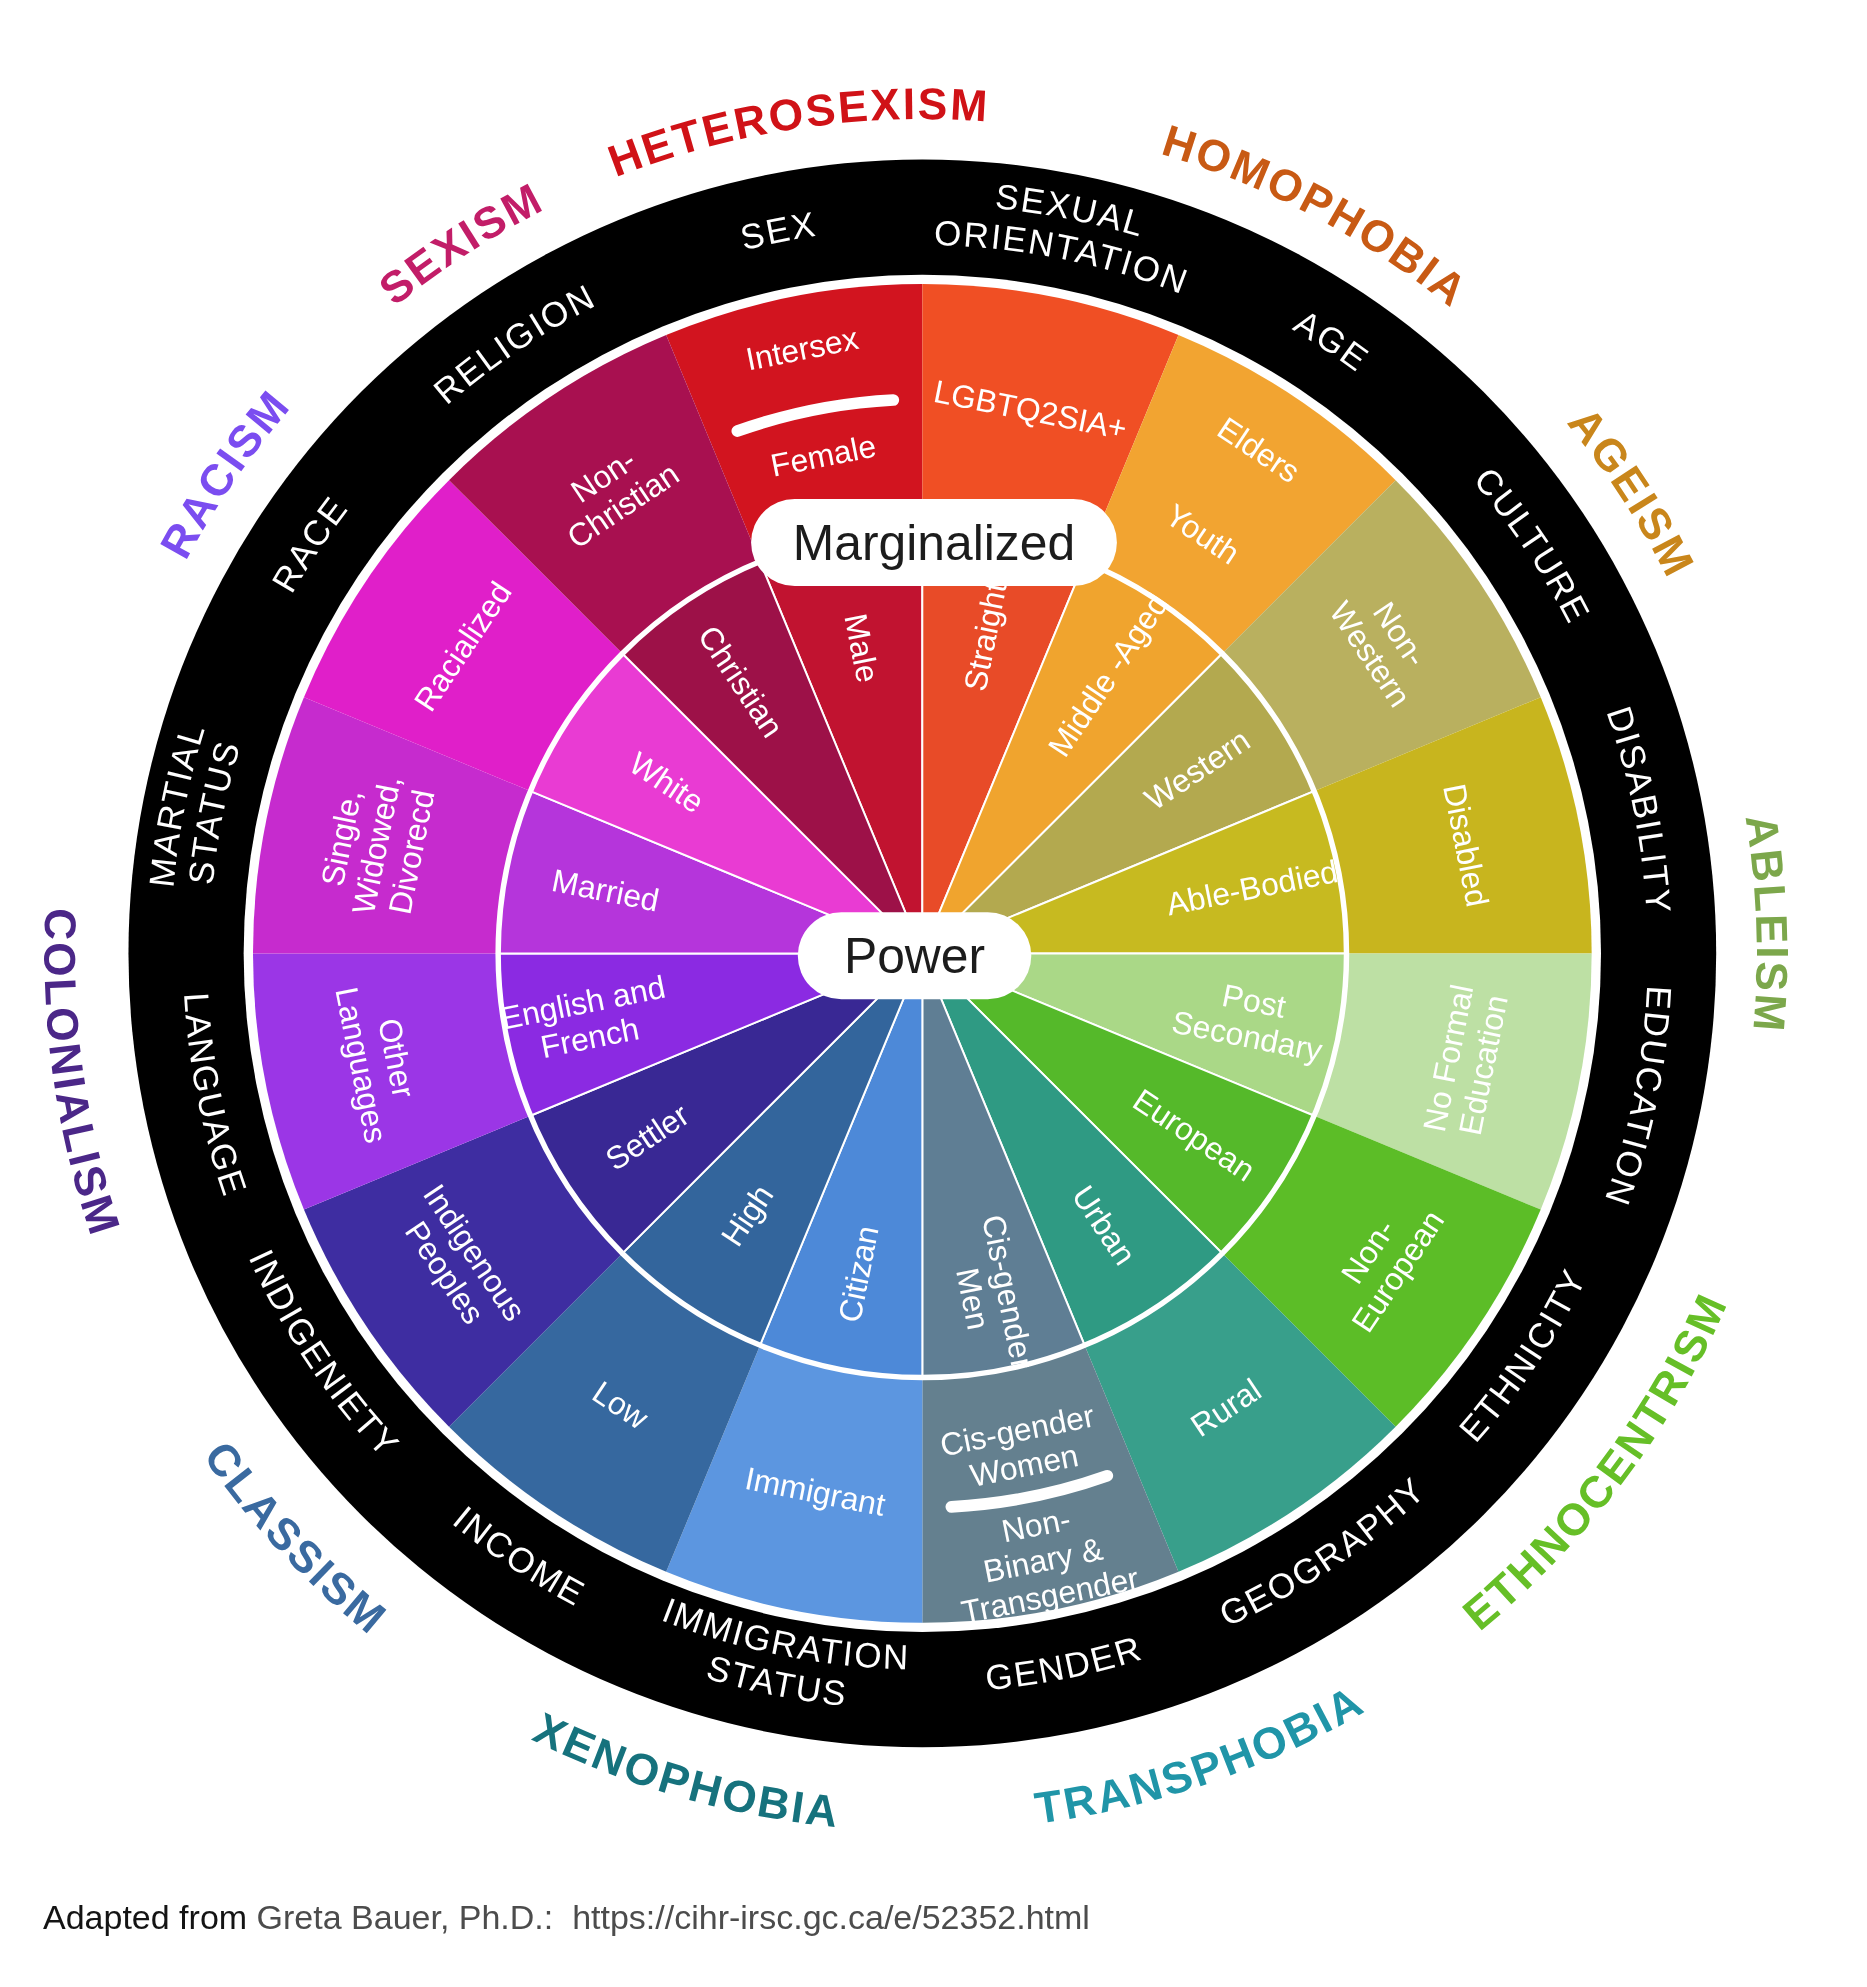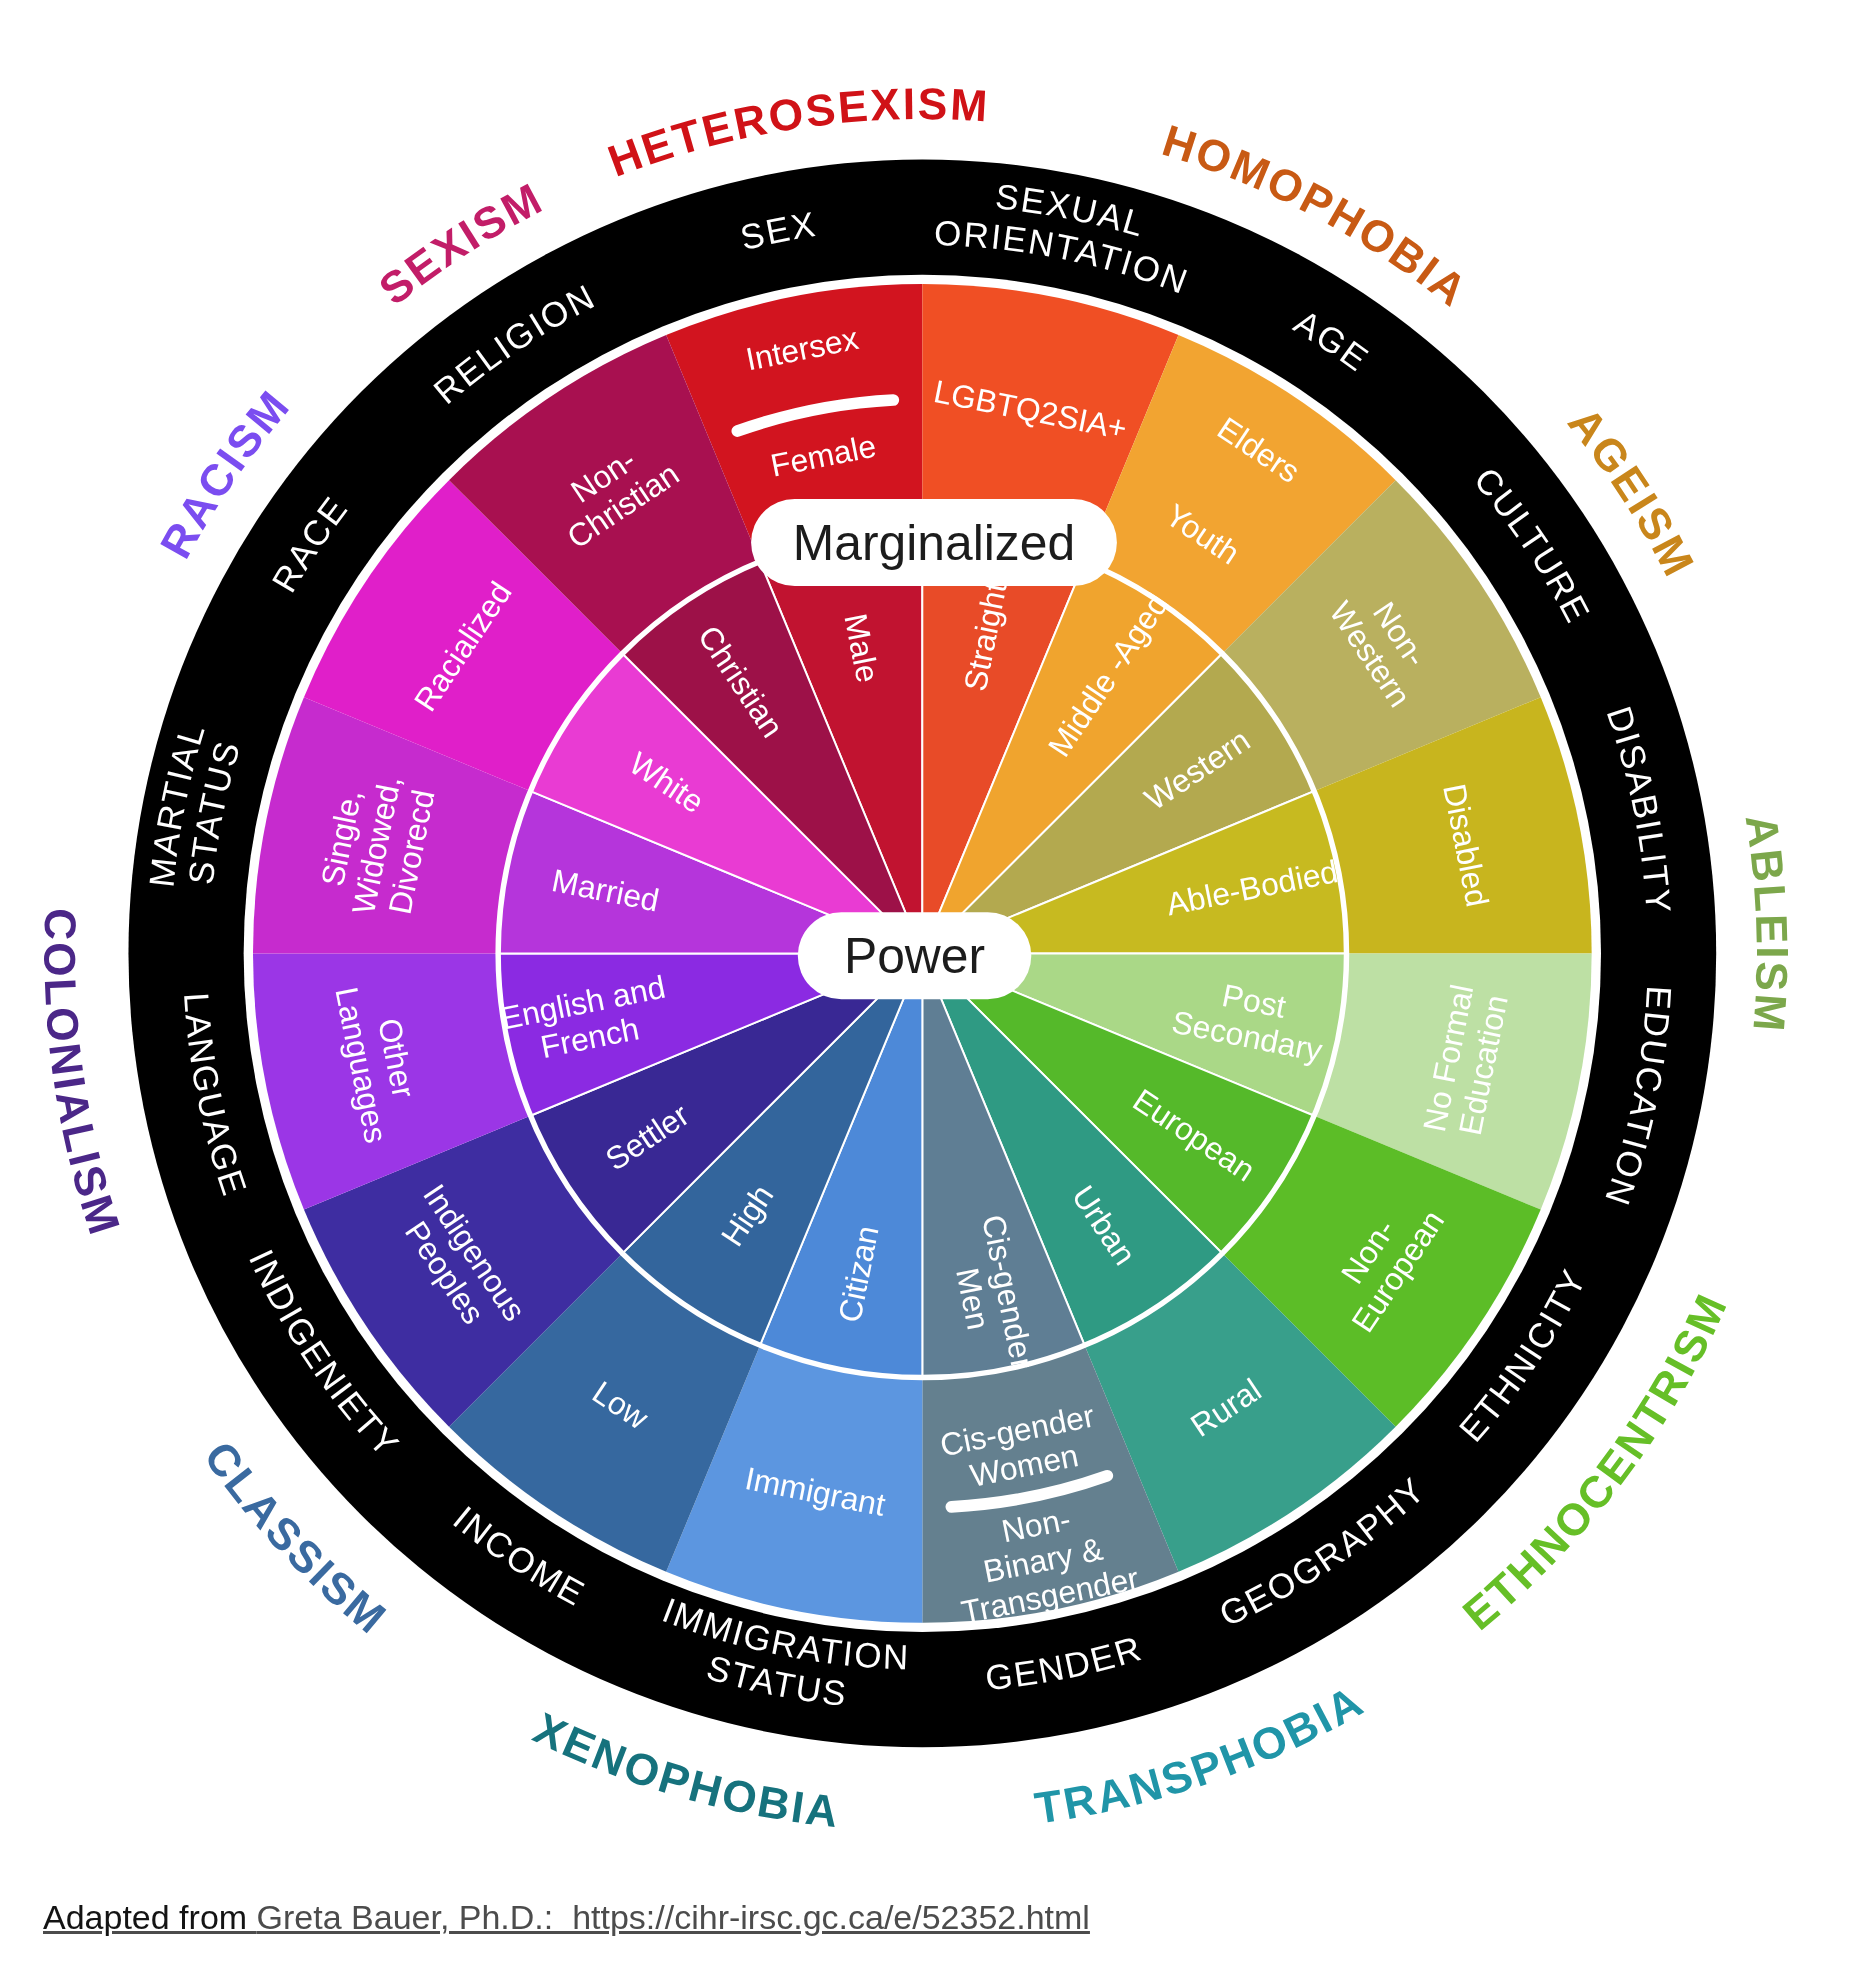--- a/index.html
+++ b/index.html
@@ -1,19 +1,19 @@
 <!DOCTYPE html>
 <html style="font-size:12.5px"><head>
 <meta charset="utf-8">
 <style>
   html,body{margin:0;padding:0;background:#ffffff;}
   body{font-family:"Liberation Sans", sans-serif;}
   #canvas{position:relative;width:1868px;height:1987px;background:#fff;overflow:hidden;}
   #wheel-svg{position:absolute;left:0;top:0;}
-  .footer{position:absolute;left:43px;top:1898px;font-size:34px;letter-spacing:0;color:#4c4c4c;white-space:pre;text-decoration:underline;}
+  .footer{position:absolute;left:43px;top:1898px;font-size:34px;letter-spacing:0;color:#4c4c4c;white-space:pre;}
   .footer .prefix{color:#141414;}
   svg text{font-family:"Liberation Sans", sans-serif;}
 </style>
 </head>
 <body>
 
 <div id="canvas">
   <svg id="wheel-svg" width="1868" height="1987" viewBox="0 0 2400 2553" xmlns="http://www.w3.org/2000/svg">
       <defs>
         <path id="cpath-0-0" d="M 258.54 1326.46 A 932 932 0 0 1 2079.77 964.20" fill="none"></path>

